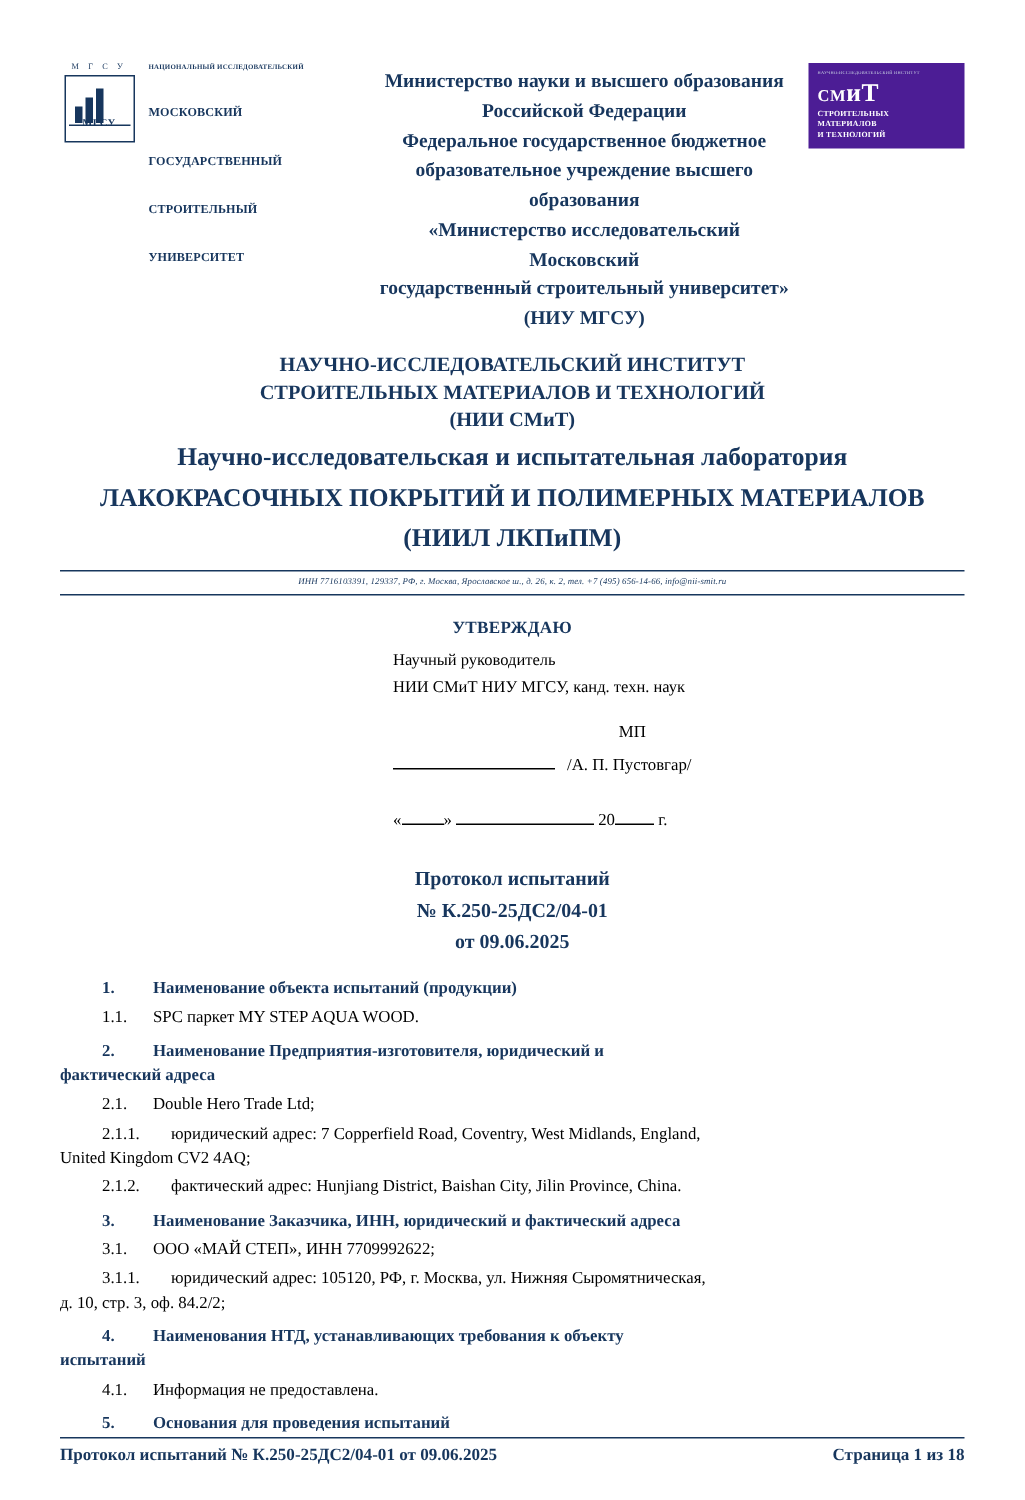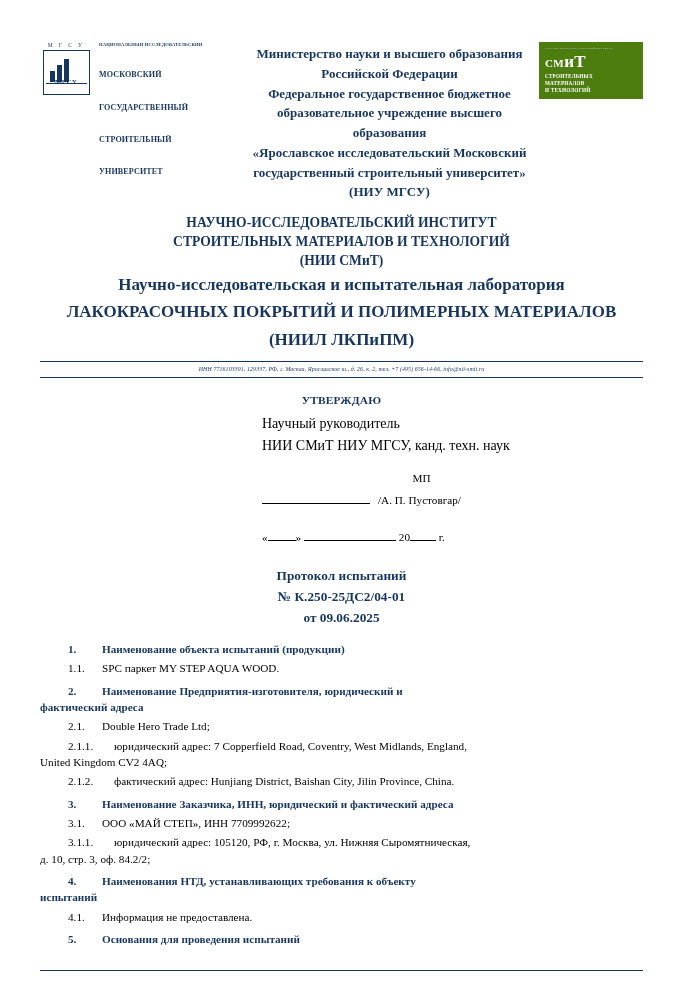--- a/index.html
+++ b/index.html
@@ -107,21 +107,21 @@
     line-height: 1.52;
     padding-top: 2px;
   }
 
   .hdr-right {
     flex: 0 0 auto;
     width: 104px;
   }
   .smit-box {
     width: 104px; height: 57px;
-    background: #4d7c0f;
+    background: #4c1d95;
     color: #fff;
     padding: 4px 5px 4px 6px;
     position: relative;
   }
   .smit-box .tiny {
     font-size: 2.9px;
     letter-spacing: .2px;
     color: #c9d3e3;
     margin-bottom: 3px;
   }
@@ -179,21 +179,21 @@
   .approve {
     margin-top: 16px;
     font-size: 11.4px;
     color: #17365d;
     font-weight: bold;
     text-align: center;
     letter-spacing: .2px;
   }
   .approve-rows {
     margin-top: 7px;
-    font-size: 14px;
+    font-size: 11px;
     color: #000;
     line-height: 1.62;
   }
   .approve-rows .r {
     padding-left: 222px;
   }
   .mp-row {
     margin-top: 14px;
     font-size: 11.2px;
     padding-left: 160px;
@@ -311,21 +311,21 @@
         <div class="big">СТРОИТЕЛЬНЫЙ</div>
         <div class="big">УНИВЕРСИТЕТ</div>
       </div>
     </div>
 
     <div class="hdr-center">
       <div>Министерство науки и высшего образования</div>
       <div>Российской Федерации</div>
       <div>Федеральное государственное бюджетное</div>
       <div>образовательное учреждение высшего образования</div>
-      <div>«Ярославское исследовательский Московский</div>
+      <div>«Министерство исследовательский Московский</div>
       <div>государственный строительный университет»</div>
       <div>(НИУ МГСУ)</div>
     </div>
 
     <div class="hdr-right">
       <div class="smit-box">
         <div class="tiny">НАУЧНО-ИССЛЕДОВАТЕЛЬСКИЙ ИНСТИТУТ</div>
         <div class="brand"><span class="sm">СМ</span><span>и</span><span>Т</span></div>
         <div class="sub">
           <div>СТРОИТЕЛЬНЫХ</div>
@@ -419,15 +419,19 @@
     </div>
 
     <div class="row sect">
       <div class="num lvl1">5.</div>
       <div class="txt">Основания для проведения испытаний</div>
     </div>
   </div>
 
   <div class="footer">
     <hr>
+    <div class="frow">
+      <div>Протокол испытаний № К.250-25ДС2/04-01 от 09.06.2025</div>
+      <div>Страница 1 из 18</div>
+    </div>
   </div>
 
 </div>
 
 </body></html>

